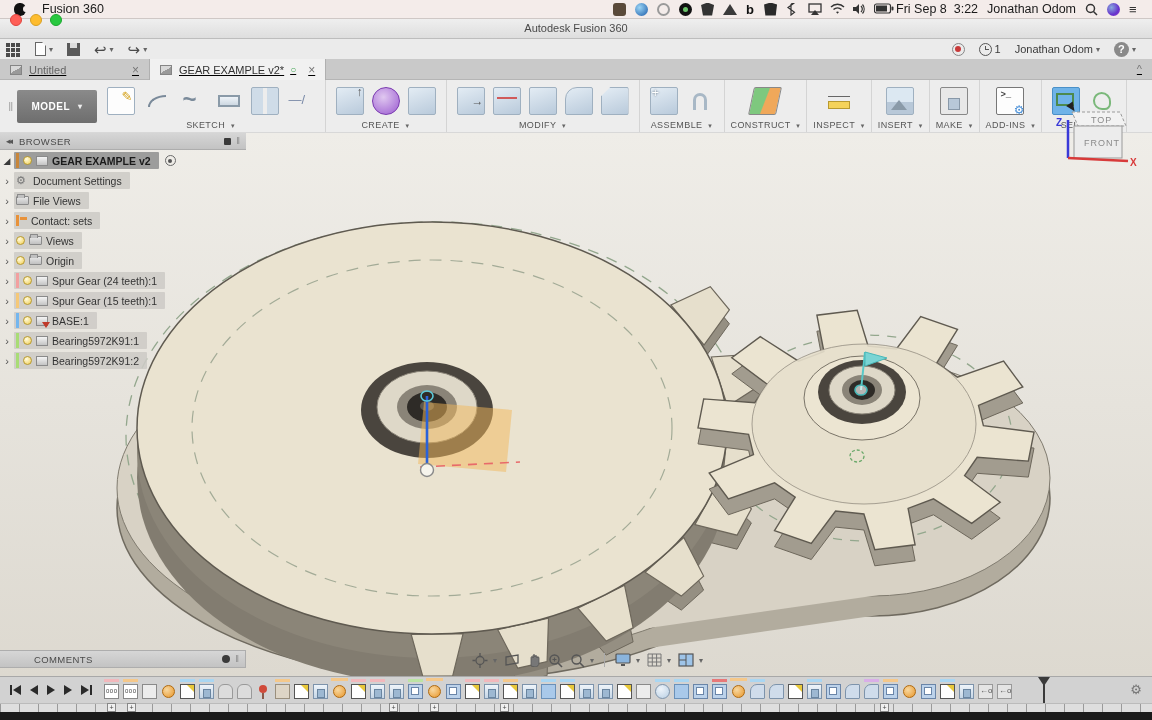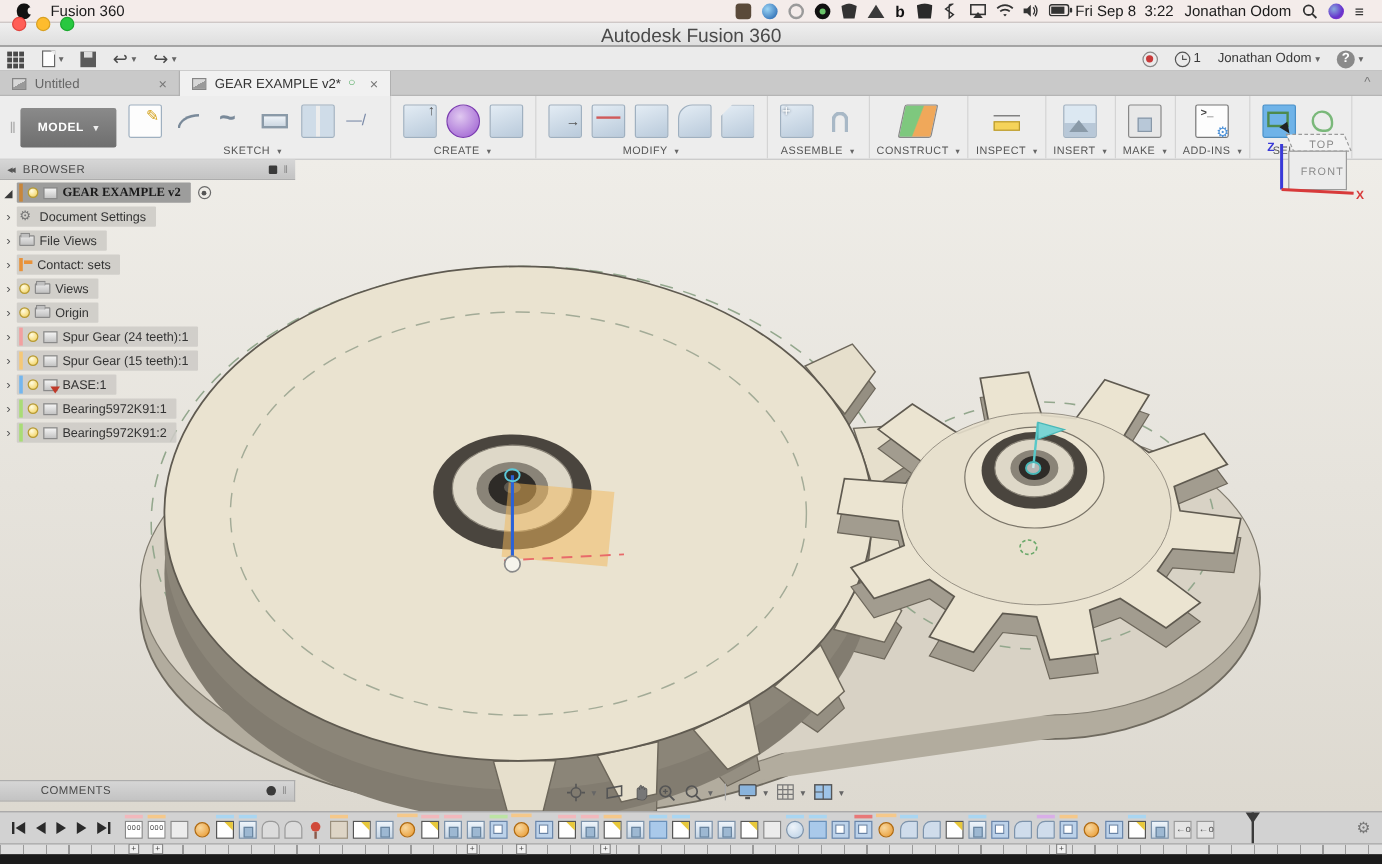--- a/index.html
+++ b/index.html
@@ -36,21 +36,21 @@
   .st-search svg{display:block}
 
   
   #titlebar{position:absolute;top:19px;left:0;width:1152px;height:20px;
     background:linear-gradient(#efefef,#dedede);border-bottom:1px solid #bdbdbd;z-index:39;}
   #traffic{position:absolute;left:10px;top:14px;display:flex;gap:8px;z-index:41;}
   #traffic span{width:12px;height:12px;border-radius:50%;display:block;}
   .tl-red{background:#ff5f57;border:1px solid #e0443e;}
   .tl-yel{background:#febc2e;border:1px solid #d8a022;}
   .tl-grn{background:#28c840;border:1px solid #1aa82e;}
-  #win-title{position:absolute;top:3px;left:0;right:0;text-align:center;font-size:16px;color:#4a4a4a;}
+  #win-title{position:absolute;top:3px;left:0;right:0;text-align:center;font-size:11px;color:#4a4a4a;}
 
   
   #qat{position:absolute;top:39px;left:0;width:1152px;height:20px;background:#ebebeb;
     display:flex;align-items:center;z-index:38;}
   .qbtn{display:flex;align-items:center;margin-left:14px;color:#555;}
   .dd{font-size:8px;color:#666;margin-left:3px;}
   .appgrid{width:4px;height:4px;background:#4a4a4a;margin:0 11px 9px 6px;
     box-shadow:5px 0 #4a4a4a,10px 0 #4a4a4a,0 5px #4a4a4a,5px 5px #4a4a4a,10px 5px #4a4a4a,
     0 10px #4a4a4a,5px 10px #4a4a4a,10px 10px #4a4a4a;}
   .page{width:11px;height:14px;background:#fdfdfd;border:1px solid #666;position:relative;}
@@ -65,21 +65,21 @@
   .clockic{width:13px;height:13px;border:1.5px solid #555;border-radius:50%;position:relative;margin-right:3px;}
   .clockic::after{content:'';position:absolute;left:5px;top:2px;width:1.5px;height:4px;background:#555;}
   .clockic::before{content:'';position:absolute;left:5px;top:5px;width:4px;height:1.5px;background:#555;}
   .helpic{width:15px;height:15px;border-radius:50%;background:#8a8a8a;color:#fff;
     font:bold 11px/15px "Liberation Sans",sans-serif;text-align:center;}
   .helpic::after{content:'?';}
   .flexrow{display:flex;align-items:center;}
 
   
   #tabbar{position:absolute;top:59px;left:0;width:1152px;height:21px;background:#c9c9c9;
-    display:flex;align-items:flex-end;z-index:38;border-bottom:1px solid #b5b5b5;}
+    display:flex;align-items:flex-end;z-index:38;border-bottom:1px solid #b5b5b5;text-decoration:underline;}
   .dtab{height:21px;display:flex;align-items:center;padding:0 10px;font-size:11px;color:#666;
     border-right:1px solid #b0b0b0;min-width:150px;}
   .dtab.active{background:#f1f1f1;color:#333;}
   .tabcube{width:12px;height:10px;background:linear-gradient(150deg,#d8d8d8 50%,#9a9a9a 50%);
     border:1px solid #858585;margin-right:7px;}
   .tabx{margin-left:auto;color:#777;font-size:12px;padding-left:12px;}
   .tabmod{color:#4aa85a;font-size:10px;margin-left:6px;}
   #tab-collapse{margin-left:auto;color:#777;font-size:11px;padding:0 10px 4px 0;}
 
   
@@ -160,21 +160,21 @@
     display:flex;align-items:center;padding:0 6px;color:#4a4a4a;}
   #browser-header .hicon{color:#555;font-size:9px;margin-right:8px;letter-spacing:-2px;}
   #browser-header .htitle{font-size:9.5px;letter-spacing:.4px;}
   #browser-header .hright{margin-left:auto;display:flex;align-items:center;gap:5px;}
   .sqdot{width:7px;height:7px;background:#3a3a3a;border-radius:1px;}
   .hgrip{color:#8a8a8a;font-size:9px;}
   .brow{display:flex;align-items:center;height:19px;margin-top:1px;}
   .brow .chev{width:14px;text-align:center;color:#555;font-size:11px;flex:none;}
   .brow .lblwrap{display:flex;align-items:center;background:rgba(205,203,198,.88);
     padding:0 8px 0 2px;height:17px;gap:4px;border-radius:1px;}
-  .brow.root .lblwrap{background:rgba(150,150,150,.92);font-weight:bold;color:#1a1a1a;font-family:Liberation Serif, serif;}
+  .brow.root .lblwrap{background:rgba(150,150,150,.92);font-weight:bold;color:#1a1a1a;}
   .cbar{width:3px;height:15px;flex:none;}
   .bulb{width:9px;height:9px;border-radius:50%;flex:none;
     background:radial-gradient(circle at 35% 30%,#fffbe0,#f2cf52);border:1px solid #b89a30;}
   .ic{flex:none;position:relative;}
   .ic-gear{font-size:11px;color:#777;line-height:11px;width:13px;}
   .ic-folder{width:13px;height:9px;background:linear-gradient(#e8e8e8,#c0c0c0);border:1px solid #8a8a8a;border-radius:1px;}
   .ic-folder::before{content:'';position:absolute;left:0;top:-3px;width:6px;height:3px;
     background:#c0c0c0;border:1px solid #8a8a8a;border-bottom:none;border-radius:1px 1px 0 0;}
   .ic-contact{width:11px;height:11px;border-left:3px solid #e8923a;position:relative;}
   .ic-contact::after{content:'';position:absolute;left:1px;top:2px;width:7px;height:3px;background:#e8923a;}

